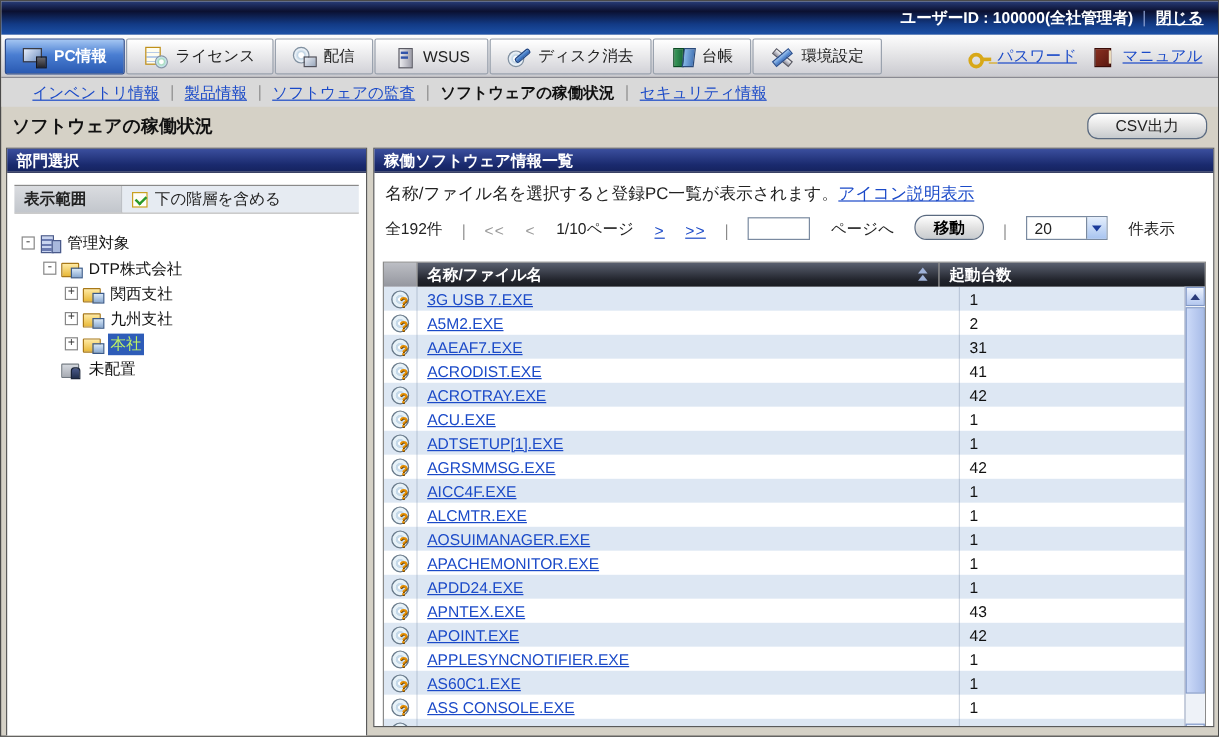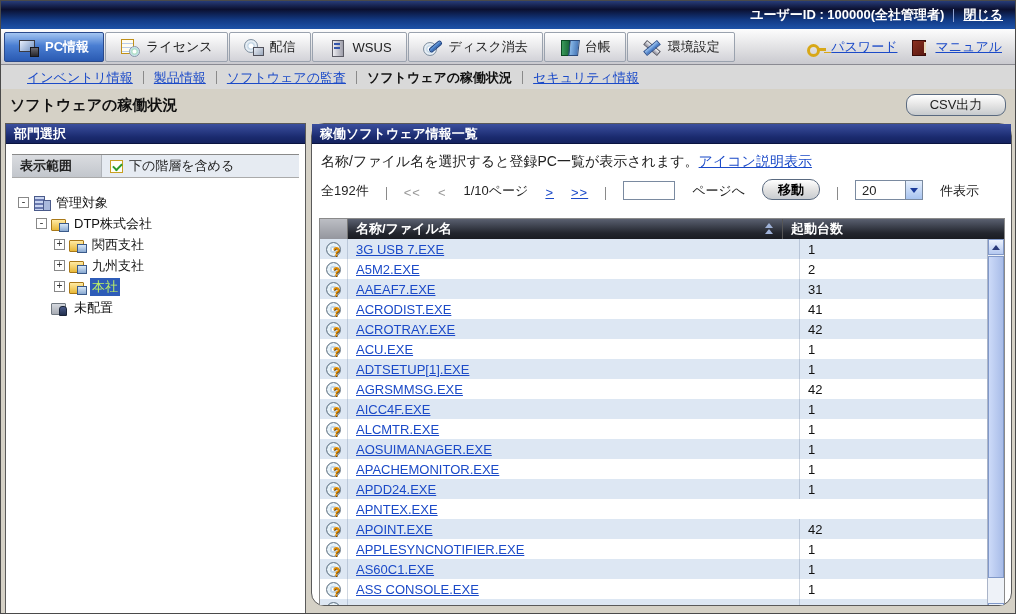--- a/index.html
+++ b/index.html
@@ -62,21 +62,21 @@
   
   .titlebar { height:32px; display:flex; align-items:center; padding:0 9px; }
   .page-title { font-size:15px; font-weight:bold; color:#111; }
   .csv-btn { margin-left:auto; width:100px; height:22px; border:1px solid #5a6a80; border-radius:9px;
              background:linear-gradient(#ffffff,#e2e2e2 55%,#c6cacd); font-size:13px; color:#222; cursor:pointer;
              font-family:inherit; }
 
   
   .panel { position:absolute; top:122px; border:1px solid #5a5a5a; background:#fff; display:flex; flex-direction:column; }
   .dept-panel { left:4px; width:301px; height:542px; }
-  .sw-panel { left:310px; width:701px; height:483px;border-radius:13px; }
+  .sw-panel { left:310px; width:701px; height:483px; }
   .panel-header { height:20px; flex:none; background:linear-gradient(#3b4f9e,#1a2a6e 70%,#15235f);
                   color:#fff; font-weight:bold; font-size:13px; line-height:19px; padding:0 8px;
                   border-bottom:1px solid #0a1440; }
   .panel-body { flex:1; position:relative; overflow:hidden; }
 
   
   .dept-body { padding:10px 6px; }
   .scope-row { display:flex; height:24px; border-top:1px solid #8a8a8a; border-bottom:1px solid #aaa; font-size:13px; }
   .scope-label { width:90px; background:linear-gradient(#dadce0,#c2c6cc); font-weight:bold; display:flex; align-items:center;
                  padding-left:8px; border-right:1px solid #b0b4ba; color:#222; }
@@ -454,20 +454,21 @@
     <span class="cell-count">1</span>
   </div>
 
   <div class="trow">
     <span class="cell-icon">
       <span class="sw-glyph"></span>
     </span>
     <span class="cell-name">
       <a class="file-link">APNTEX.EXE</a>
     </span>
+    <span class="cell-count">43</span>
   </div>
 
   <div class="trow">
     <span class="cell-icon">
       <span class="sw-glyph"></span>
     </span>
     <span class="cell-name">
       <a class="file-link">APOINT.EXE</a>
     </span>
     <span class="cell-count">42</span>

